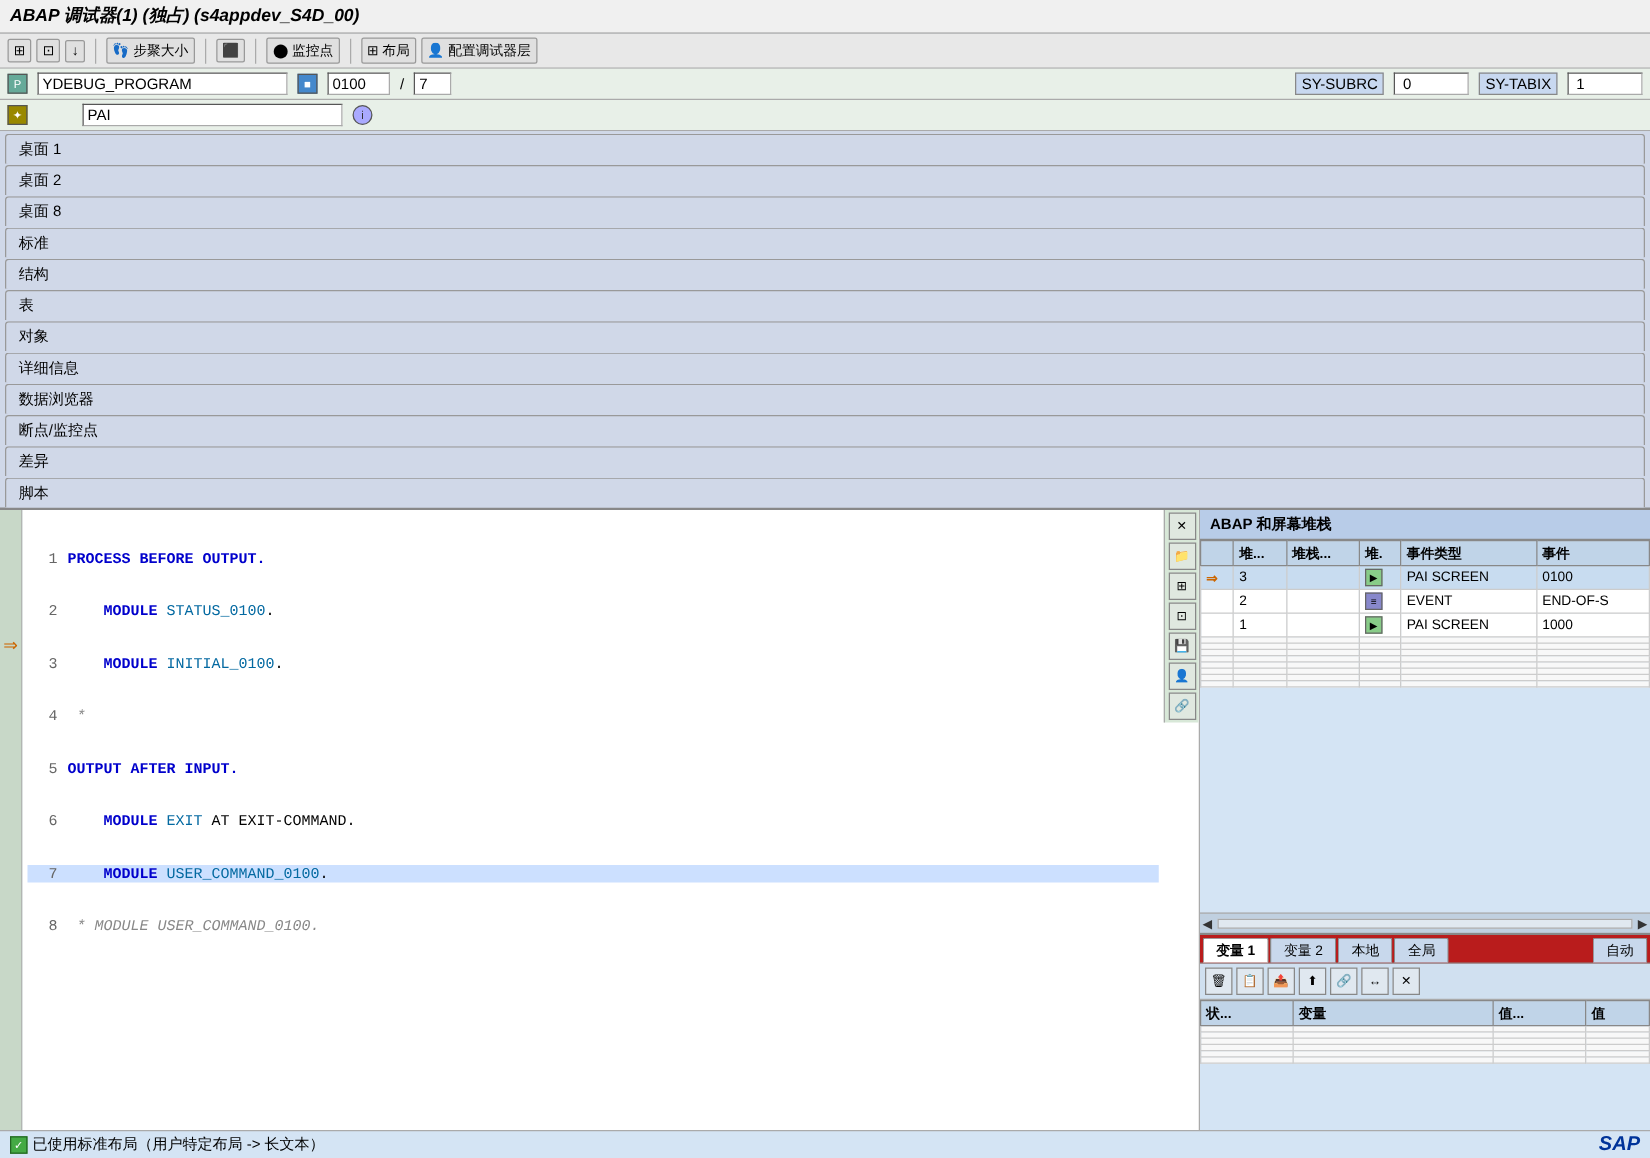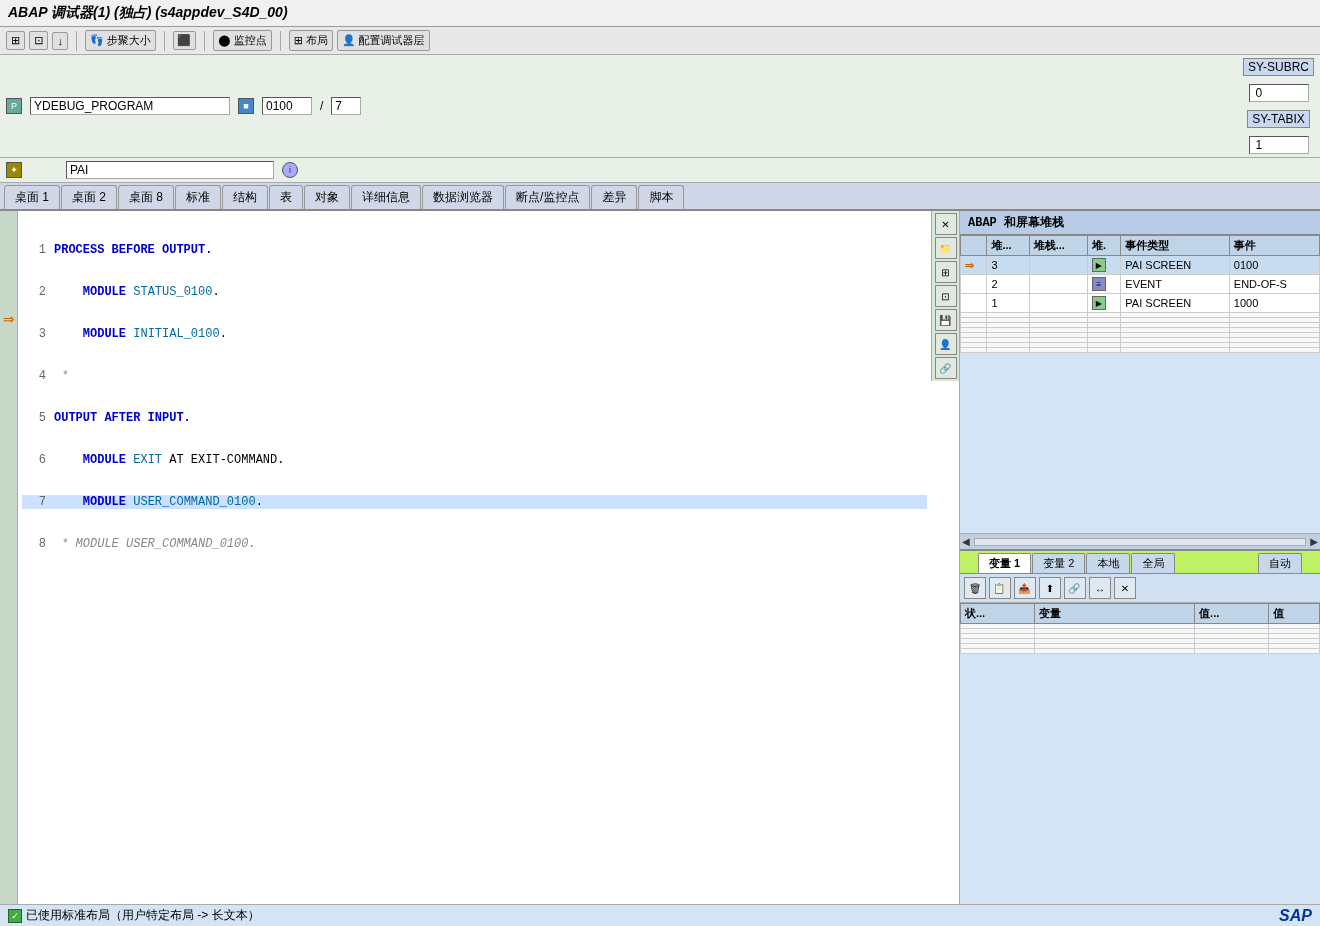--- a/index.html
+++ b/index.html
@@ -74,21 +74,20 @@
       border: 1px inset #aaa;
       background: white;
       padding: 1px 3px;
       font-size: 12px;
     }
     .sy-field-group {
       margin-left: auto;
       display: flex;
       align-items: center;
       gap: 8px;
-      flex-direction: column;
     }
     .sy-label {
       background: #c8d8f0;
       padding: 1px 4px;
       border: 1px solid #888;
       font-size: 12px;
     }
     .sy-value {
       background: white;
       border: 1px inset #aaa;
@@ -107,20 +106,21 @@
       gap: 8px;
     }
 
     
     #tab-bar {
       background: #d0d8e8;
       border-bottom: 2px solid #888;
       padding: 2px 4px 0;
       display: flex;
       gap: 1px;
+      flex-direction: column;
     }
     .tab {
       padding: 3px 10px;
       border: 1px solid #999;
       border-bottom: none;
       background: #d0d8e8;
       cursor: pointer;
       font-size: 12px;
       border-radius: 3px 3px 0 0;
     }
@@ -217,21 +217,20 @@
       border-bottom: 2px solid #888;
       display: flex;
       flex-direction: column;
     }
     #stack-title {
       background: #b8cce8;
       padding: 3px 8px;
       font-weight: bold;
       font-size: 12px;
       border-bottom: 1px solid #888;
-      font-family: Liberation Mono, monospace;
     }
     #stack-table-wrap {
       flex: 1;
       overflow: auto;
     }
     .data-table {
       width: 100%;
       border-collapse: collapse;
       font-size: 11px;
     }
@@ -286,24 +285,24 @@
       border: 1px solid #aaa;
     }
 
     
     #var-panel {
       flex: 1;
       display: flex;
       flex-direction: column;
     }
     #var-tabs {
-      background: #bef264;
+      background: #b91c1c;
       display: flex;
       gap: 1px;
-      padding: 2px 18px 0;
+      padding: 2px 2px 0;
       border-bottom: 1px solid #888;
     }
     .var-tab {
       padding: 2px 10px;
       border: 1px solid #888;
       border-bottom: none;
       background: #c8d8ec;
       cursor: pointer;
       font-size: 11px;
       border-radius: 2px 2px 0 0;

